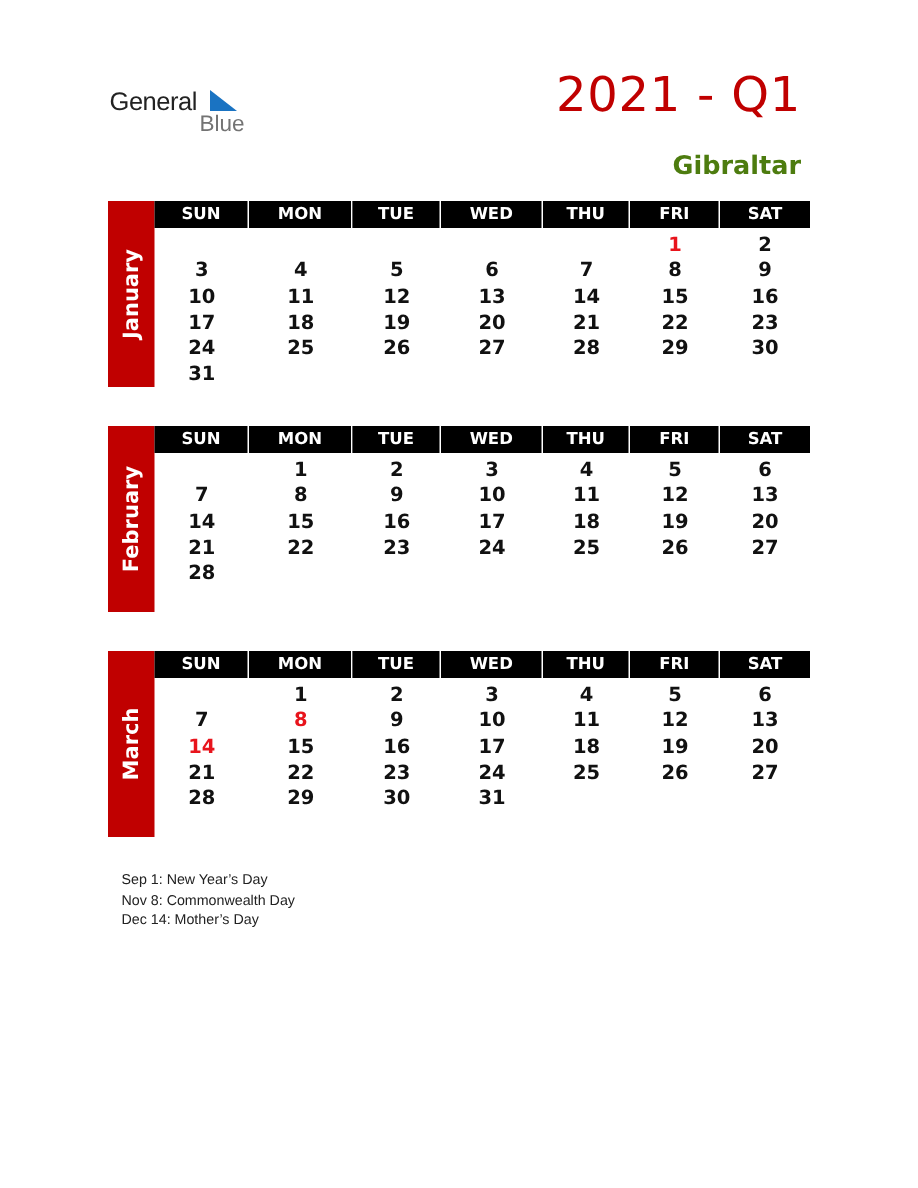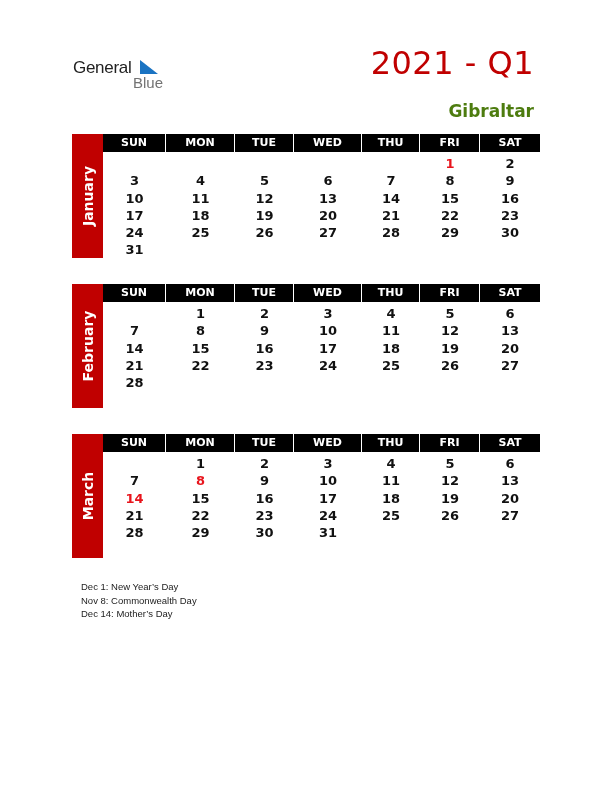--- a/index.html
+++ b/index.html
@@ -223,16 +223,16 @@
           <div class="cell" style="width: 68px;">31</div>
           <div class="cell" style="width: 58px;"></div>
           <div class="cell" style="width: 60px;"></div>
           <div class="cell" style="width: 60px;"></div>
         </div>
       </div>
     </div>
   </div>
 
 <div class="notes">
-  <div>Dec 1: New Year’s Day</div>
+  <div>Sep 1: New Year’s Day</div>
   <div>Nov 8: Commonwealth Day</div>
   <div>Dec 14: Mother’s Day</div>
 </div>
 
 </body></html>

